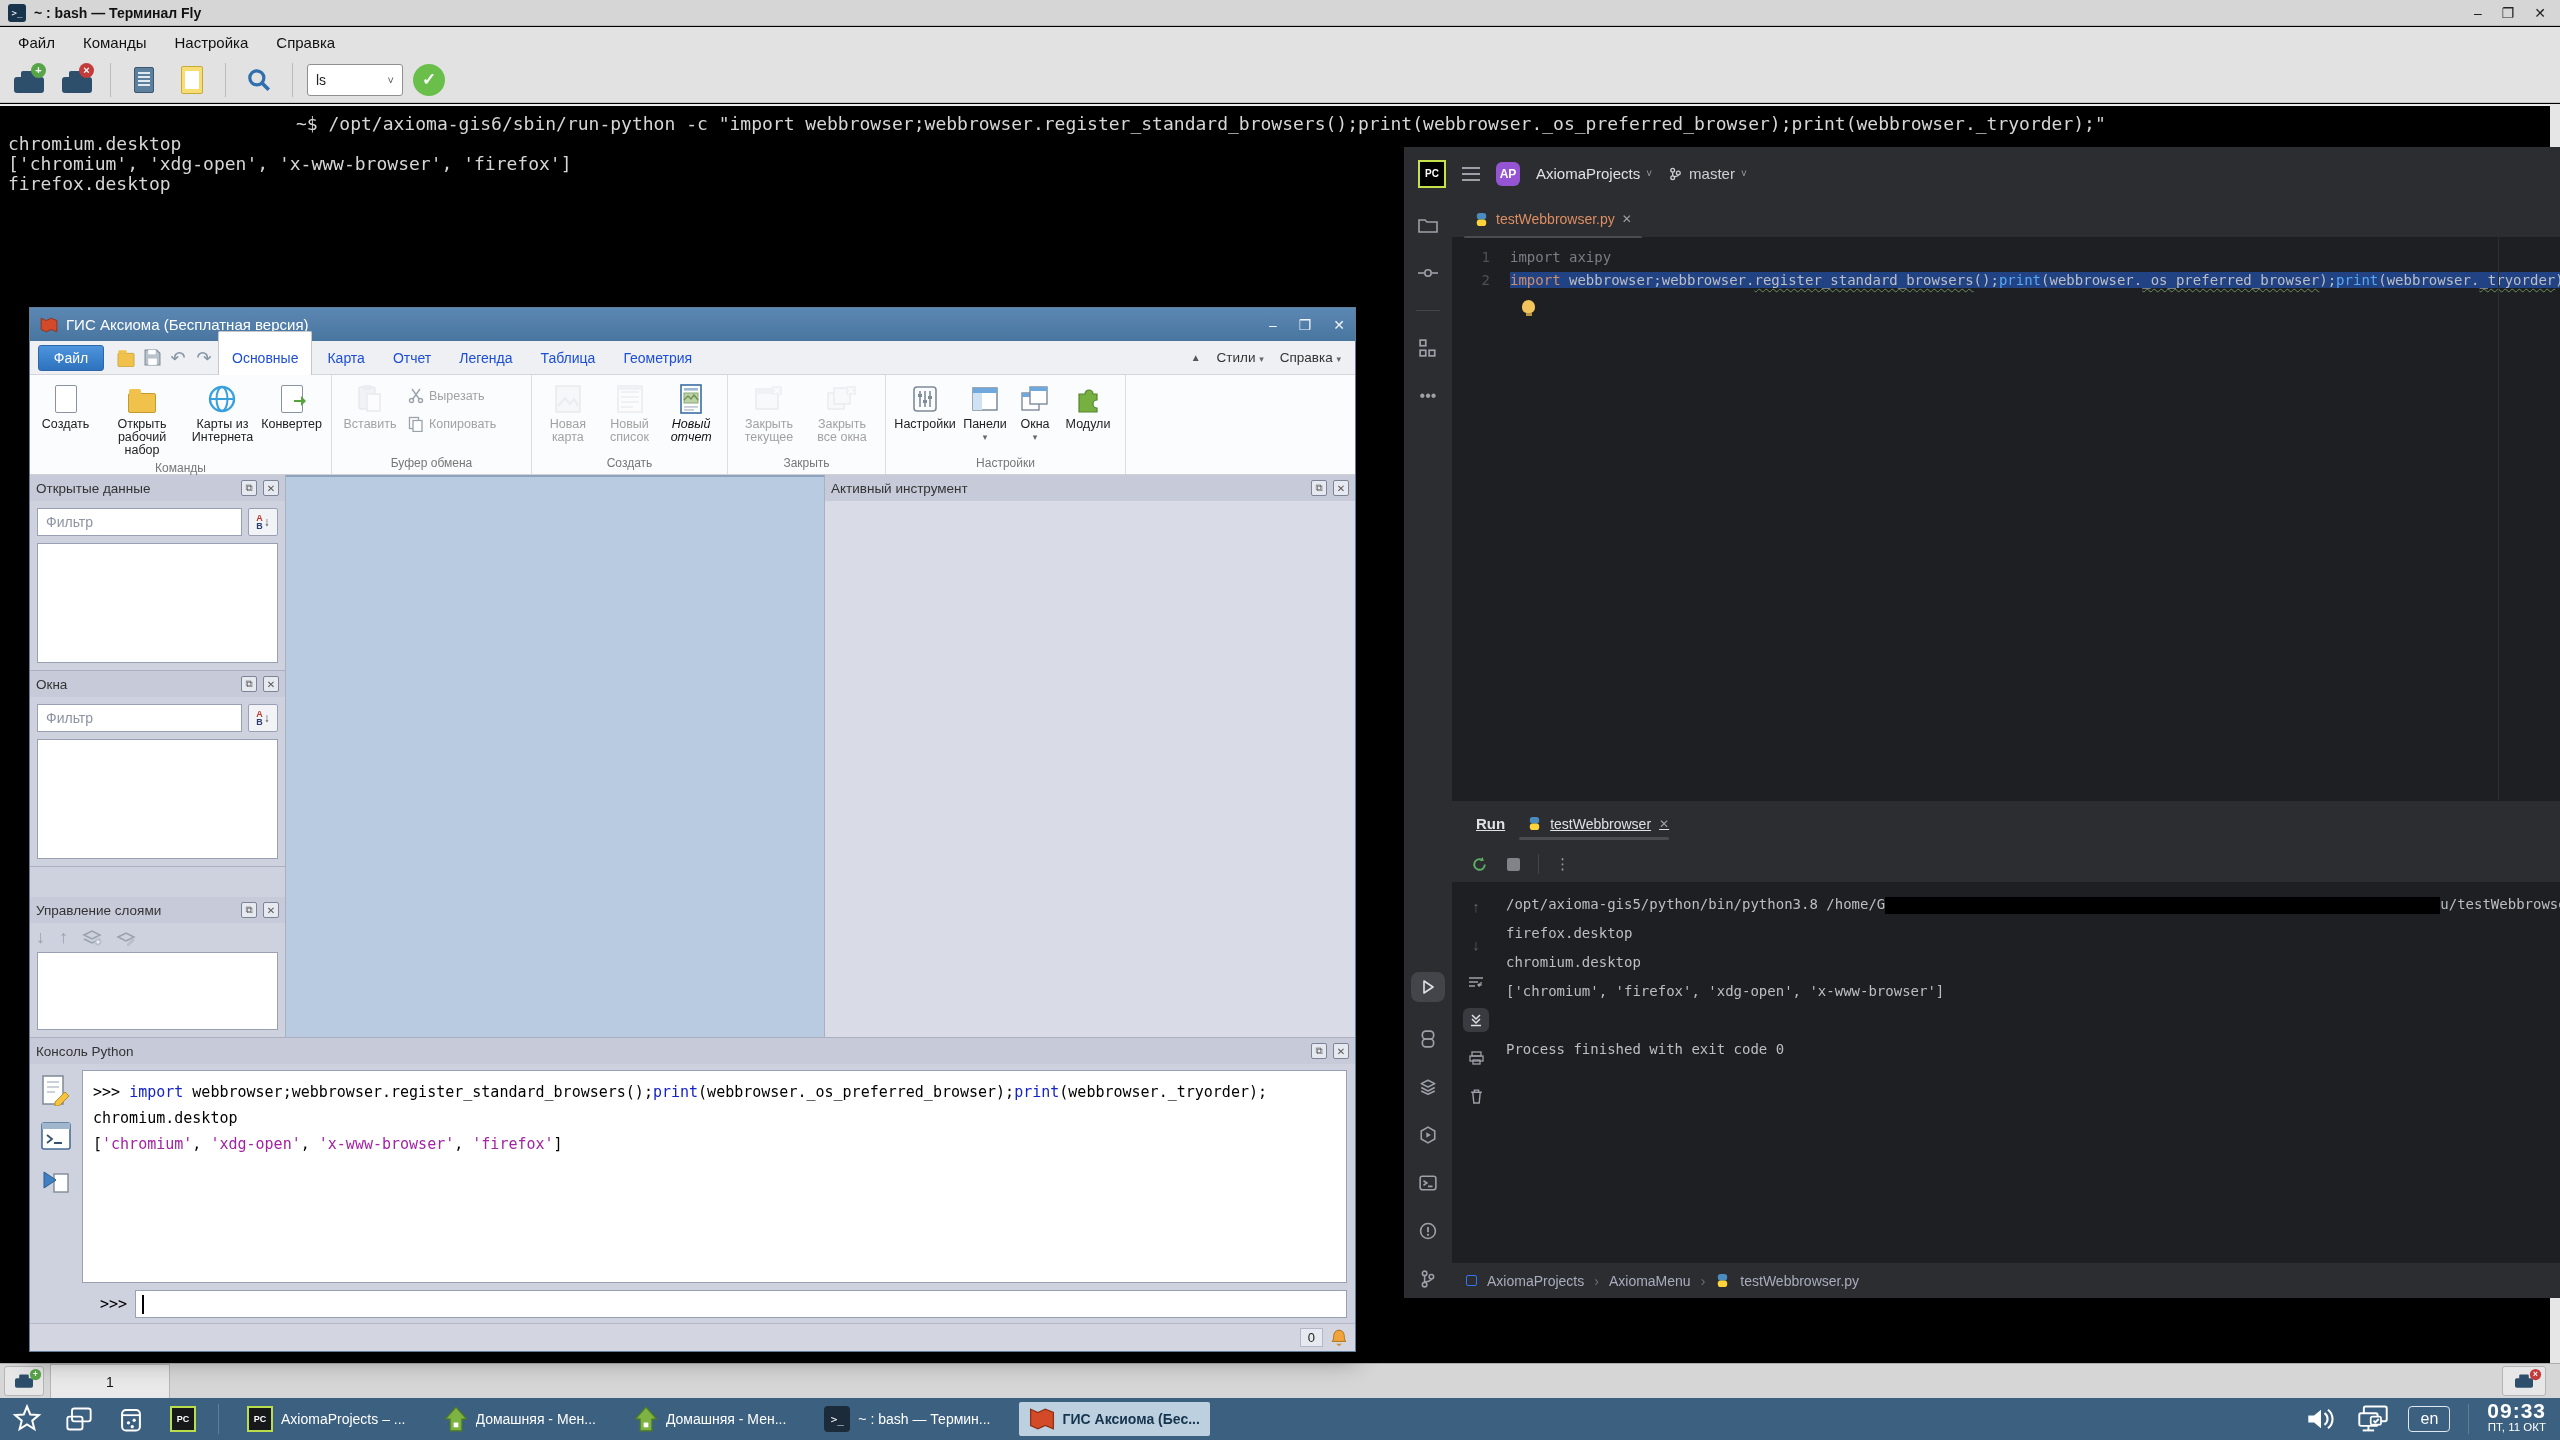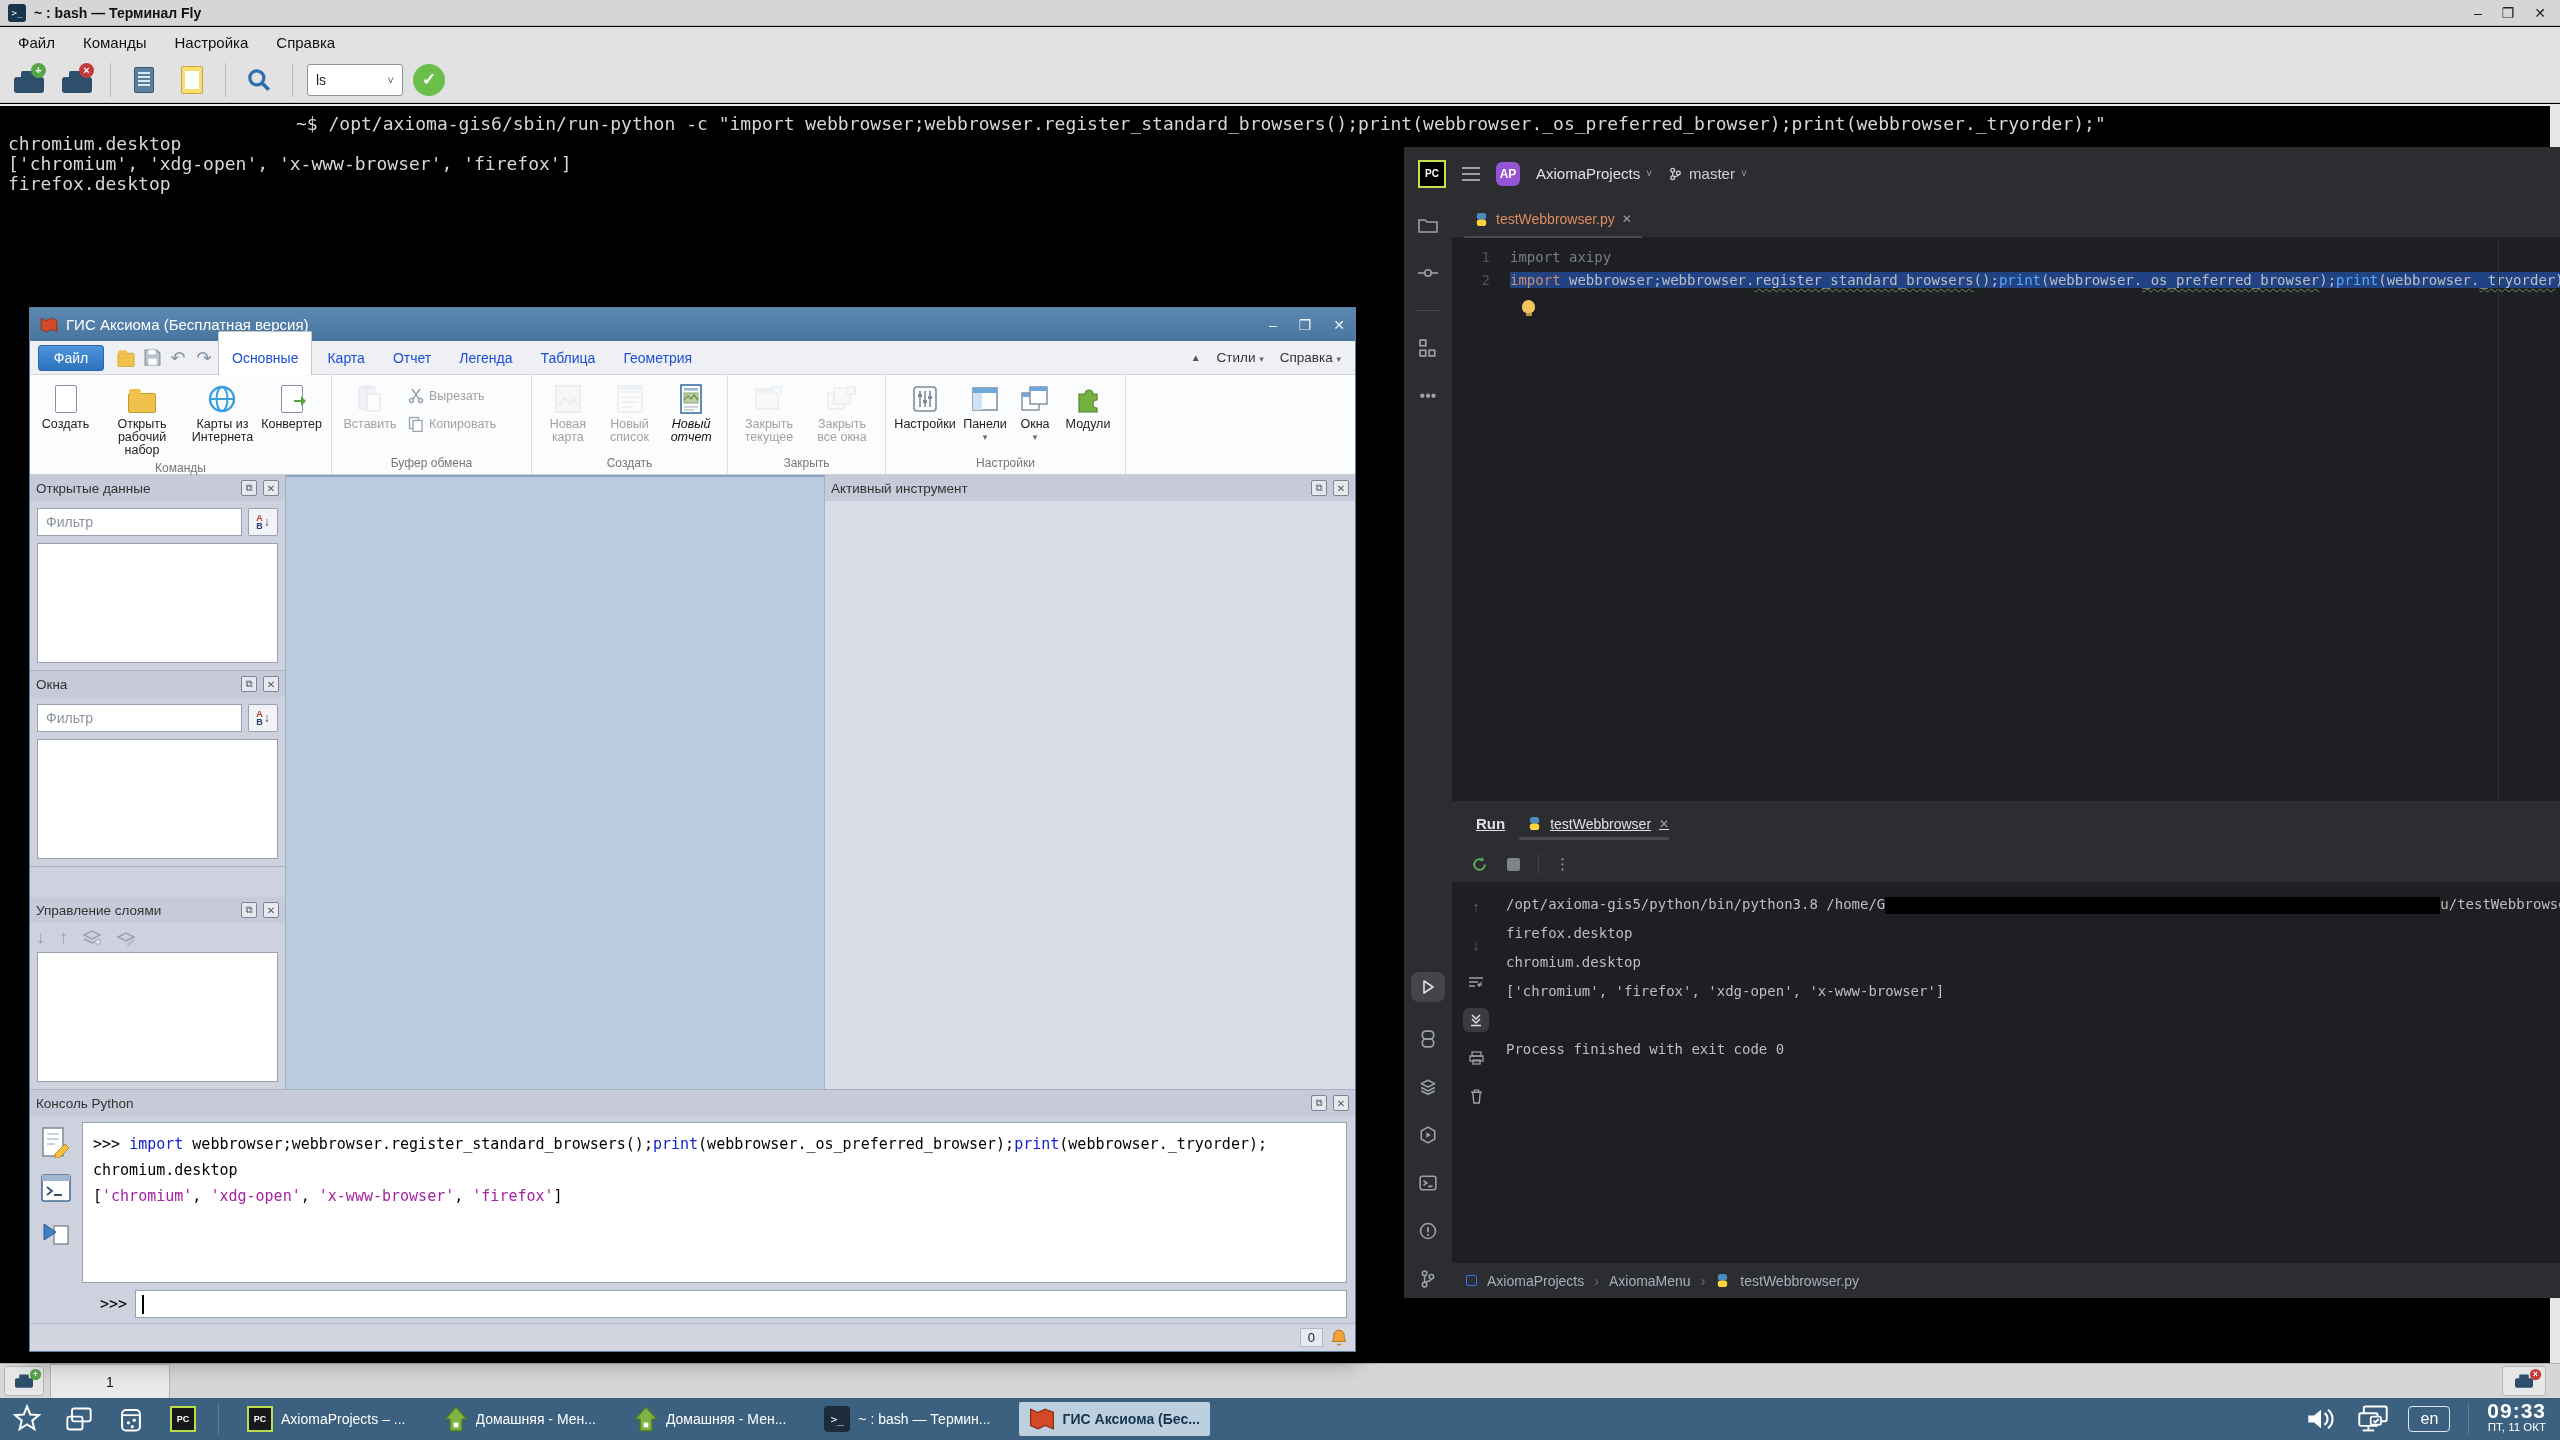--- a/index.html
+++ b/index.html
@@ -80,21 +80,21 @@
   .sort-ab { display:flex; flex-direction:column; font-size:9px; font-weight:bold; line-height:8px; }
   .sort-ab .a { color:#c0392b; } .sort-ab .b { color:#2c3e70; }
   .sort-arrow { font-size:12px; color:#444; }
   .white-box { background:#fff; border:1px solid #99a0b2; flex:1; min-height:0; }
   .layers-toolbar { display:flex; gap:14px; padding:4px 6px; align-items:center; }
   .lt-ic { color:#9aa0ae; font-size:18px; }
   .gis-map { flex:1; background:#b9cbe1; border-right:1px solid #aab0c0; border-top:2px solid #8fa3bd; }
   .gis-right { width:530px; display:flex; flex-direction:column; }
   .gis-right .gpanel-body { background:#d9dbe7; }
   
-  .gis-console { height:262px; border-top:1px solid #aab0c0; display:flex; flex-direction:column; flex:none; background:#ced2de; }
+  .gis-console { height:314px; border-top:1px solid #aab0c0; display:flex; flex-direction:column; flex:none; background:#ced2de; }
   .gc-body { flex:1; display:flex; min-height:0; padding:6px 8px 4px 4px; gap:4px; }
   .gc-icons { width:44px; display:flex; flex-direction:column; gap:16px; align-items:center; padding-top:4px; }
   .gc-main { flex:1; display:flex; flex-direction:column; gap:6px; min-height:0; }
   .gc-output { flex:1; background:#fff; border:1px solid #99a0b2; font-family:"DejaVu Sans Mono",monospace; font-size:15px; line-height:26px; padding:8px 10px; color:#000; overflow:hidden; }
   .gc-output .kw { color:#1423cc; }
   .gc-output .str { color:#a422a4; }
   .gc-input-row { height:30px; display:flex; align-items:center; gap:8px; flex:none; padding-left:18px; }
   .gc-prompt { font-family:"DejaVu Sans Mono",monospace; font-size:15px; color:#000; }
   .gc-input { flex:1; height:28px; background:#fff; border:1px solid #99a0b2; position:relative; }
   .gc-caret { position:absolute; left:6px; top:4px; width:1.5px; height:19px; background:#000; }

